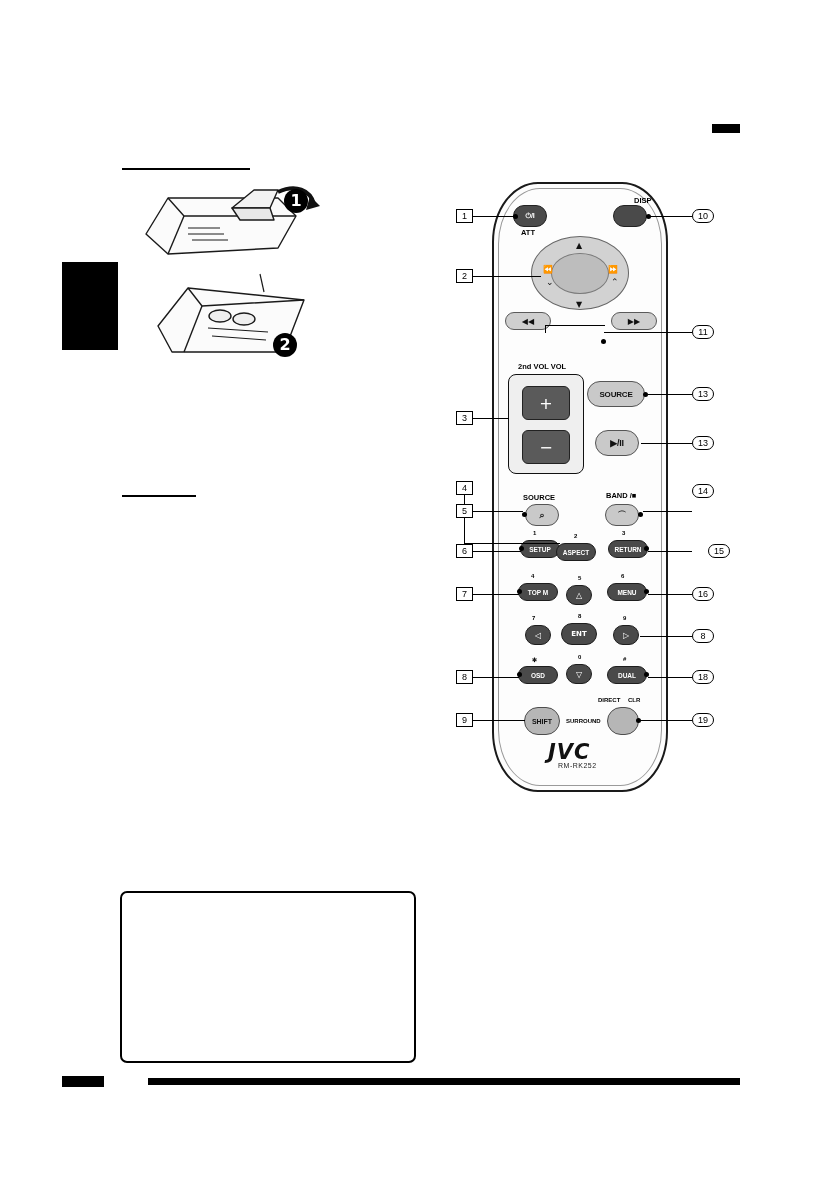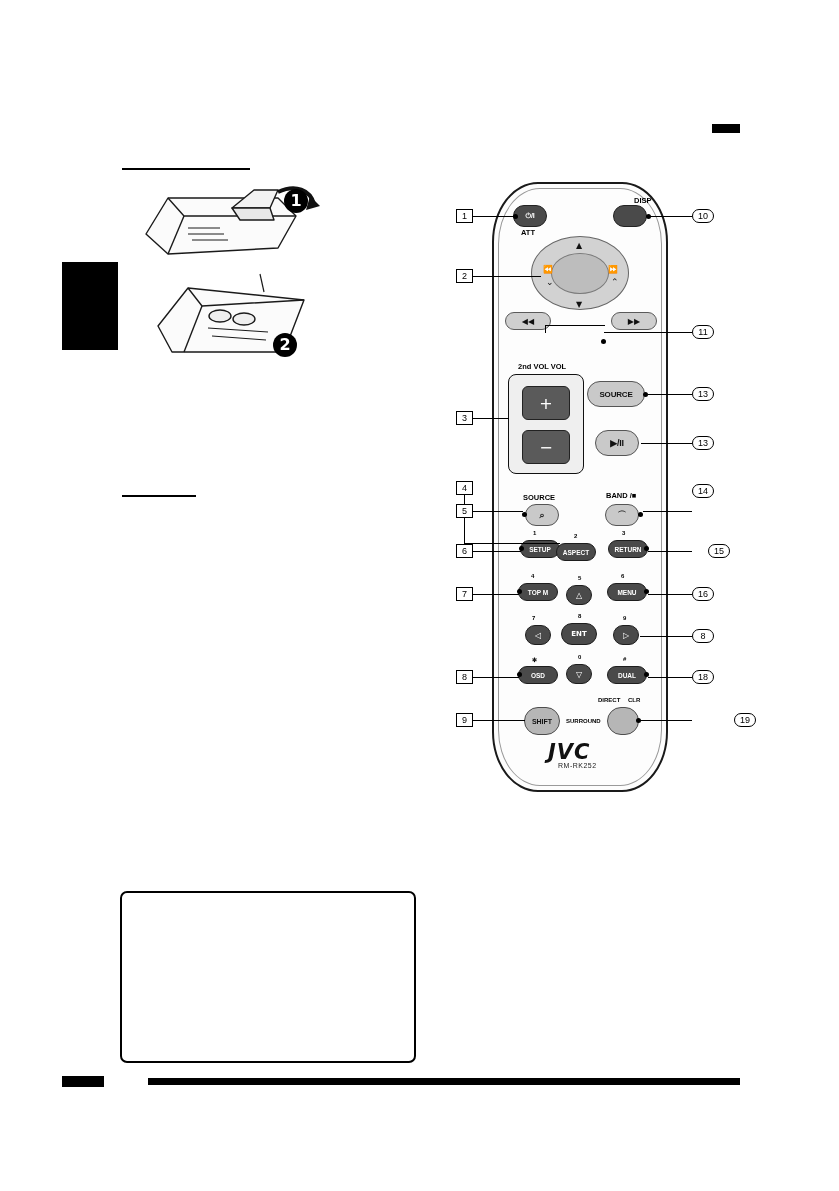--- a/index.html
+++ b/index.html
@@ -523,21 +523,21 @@
   <div class="leader" style="left:648px; top:594px; width:44px;"></div>
   <div class="dot" style="left:644px; top:589px;"></div>
 
   <div class="callout w2" style="left:692px; top:629px;">8</div>
   <div class="leader" style="left:640px; top:636px; width:52px;"></div>
 
   <div class="callout w2" style="left:692px; top:670px;">18</div>
   <div class="leader" style="left:648px; top:677px; width:44px;"></div>
   <div class="dot" style="left:644px; top:672px;"></div>
 
-  <div class="callout w2" style="left:692px; top:713px;margin-left:42px;">19</div>
+  <div class="callout w2" style="left:692px; top:713px;">19</div>
   <div class="leader" style="left:640px; top:720px; width:52px;"></div>
   <div class="dot" style="left:636px; top:718px;"></div>
 
   <div class="note-box"></div>
   <div class="bottom-block"></div>
   <div class="bottom-bar"></div>
 
 </div>
 
 </body></html>

